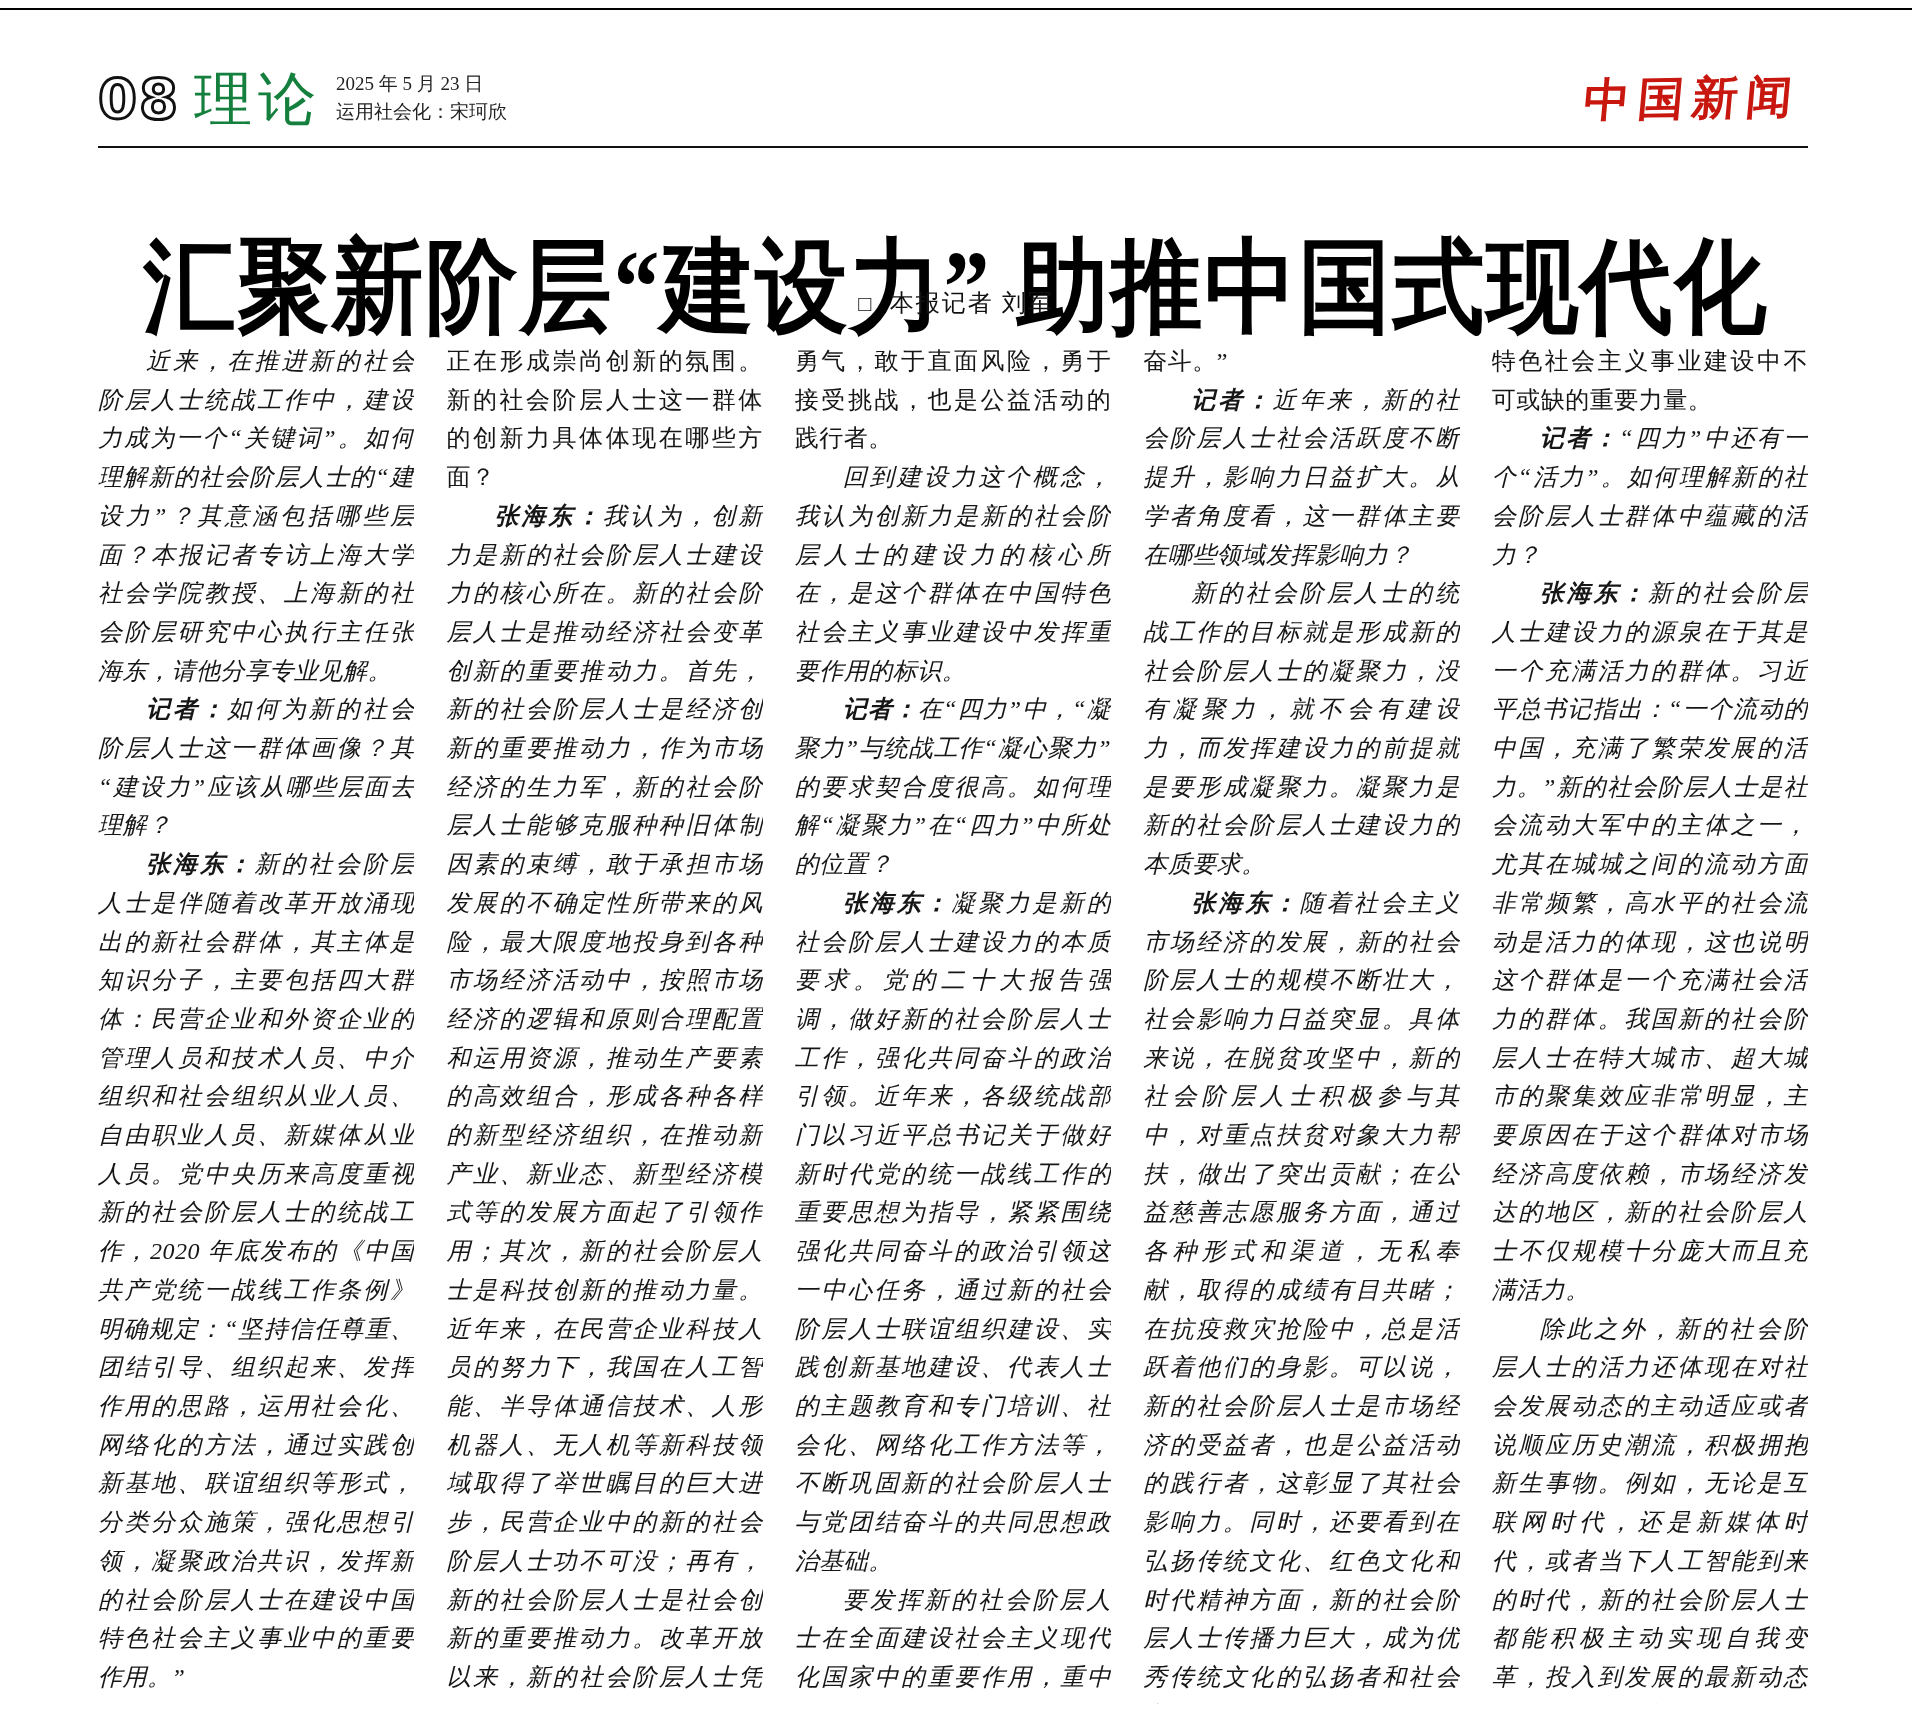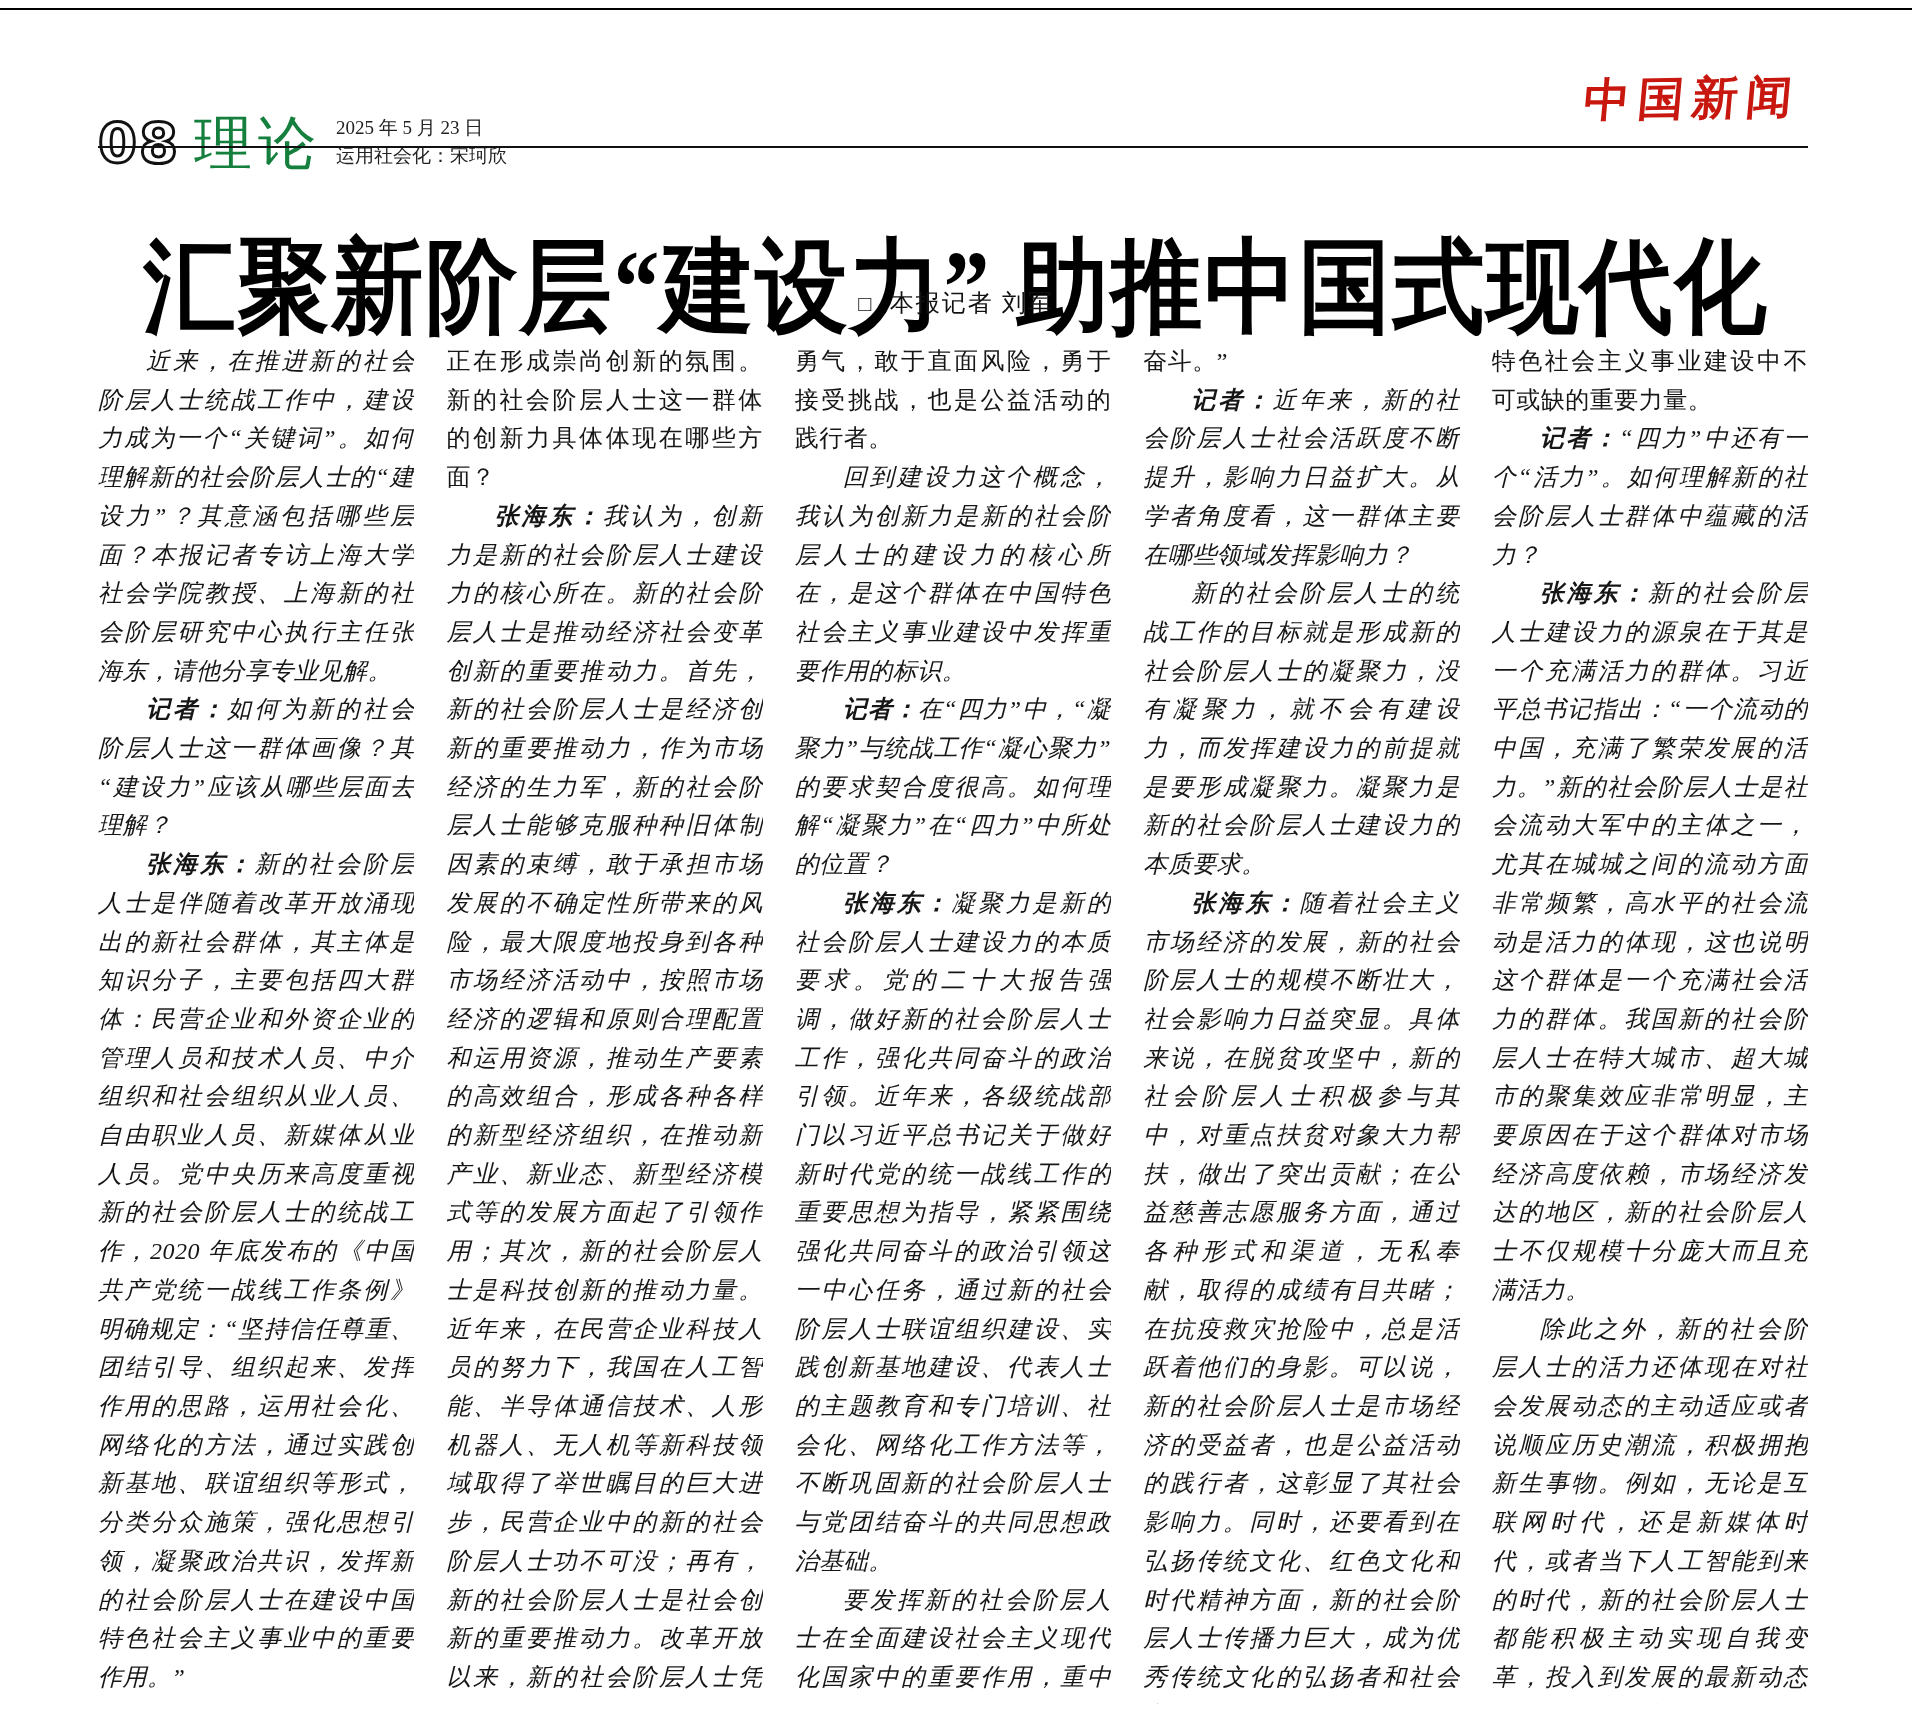--- a/index.html
+++ b/index.html
@@ -12,21 +12,21 @@
   .header{position:absolute;top:70px;left:98px;display:flex;align-items:flex-end;gap:14px;}
   .page-num{
     font-family:"DejaVu Sans",sans-serif;font-weight:700;font-size:56px;line-height:1;
     letter-spacing:2px;color:#111;
   }
   @supports (-webkit-text-stroke: 3px #111){
     .page-num{-webkit-text-stroke:3px #111;color:transparent;}
   }
   .section-title{font-size:58px;line-height:.95;font-weight:500;letter-spacing:6px;color:#15803d;}
   .edition-info{display:flex;flex-direction:column;justify-content:flex-start;
-    font-size:19px;line-height:1.45;color:#222;padding-bottom:2px;margin-top:44px;}
+    font-size:19px;line-height:1.45;color:#222;padding-bottom:2px;}
   .masthead{
     position:absolute;top:68px;right:112px;font-size:46px;font-weight:bold;
     letter-spacing:8px;transform:skewX(-6deg) rotate(-1deg);
     font-family:"Liberation Serif",serif;
   }
   .header-rule{position:absolute;top:146px;left:98px;right:104px;height:2px;background:#111;}
   .headline{
     position:absolute;top:156px;left:0;width:1912px;text-align:center;
     font-size:92px;font-weight:900;letter-spacing:2px;white-space:nowrap;
     transform:scale(1,1.12);transform-origin:center top;color:#000;

